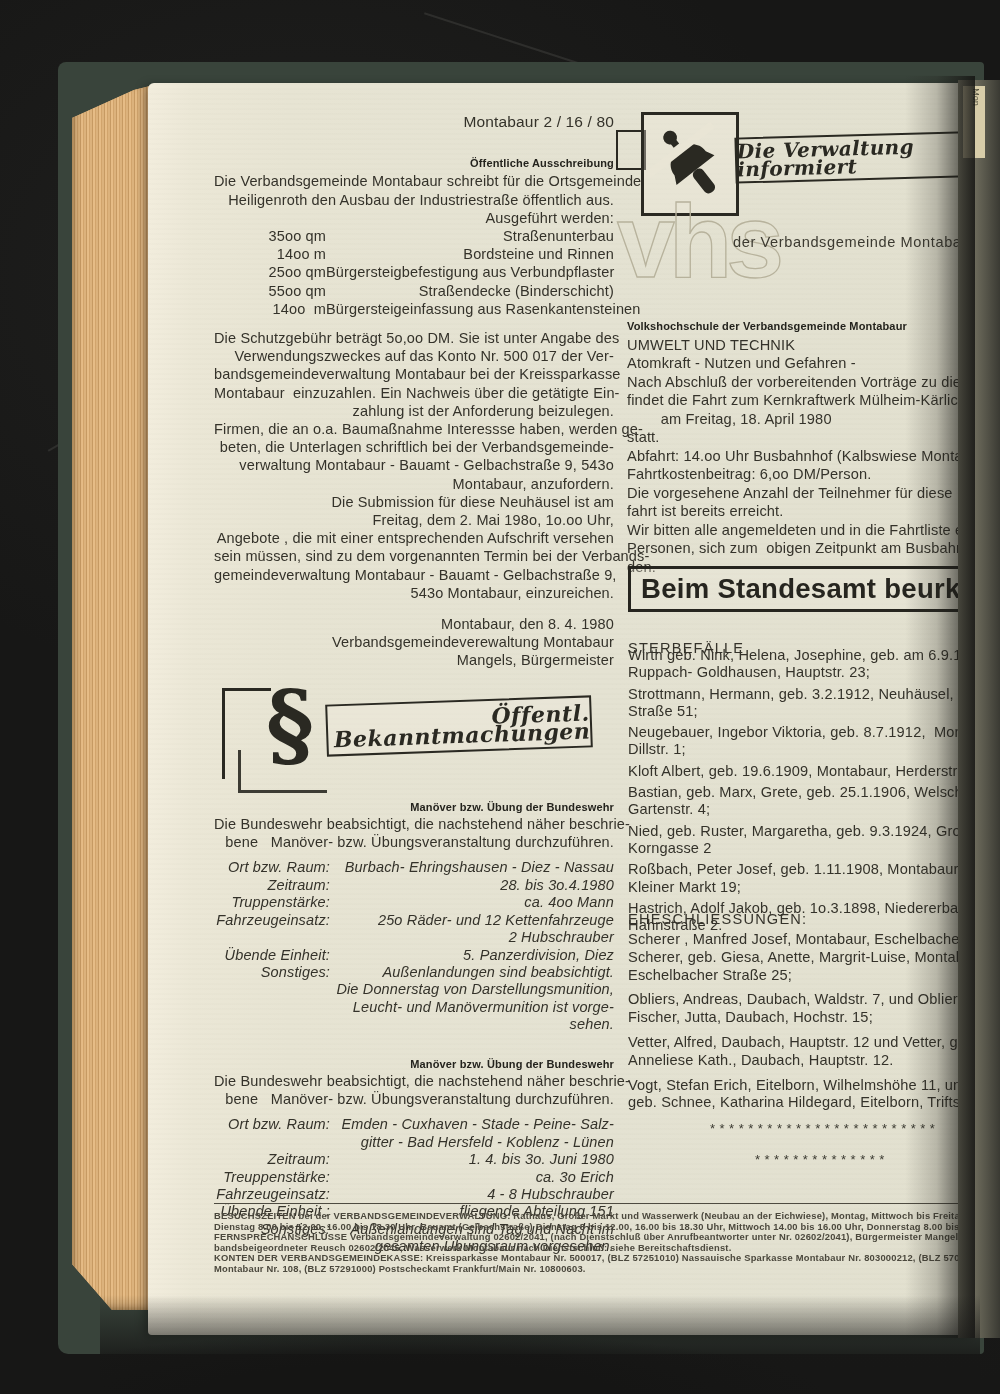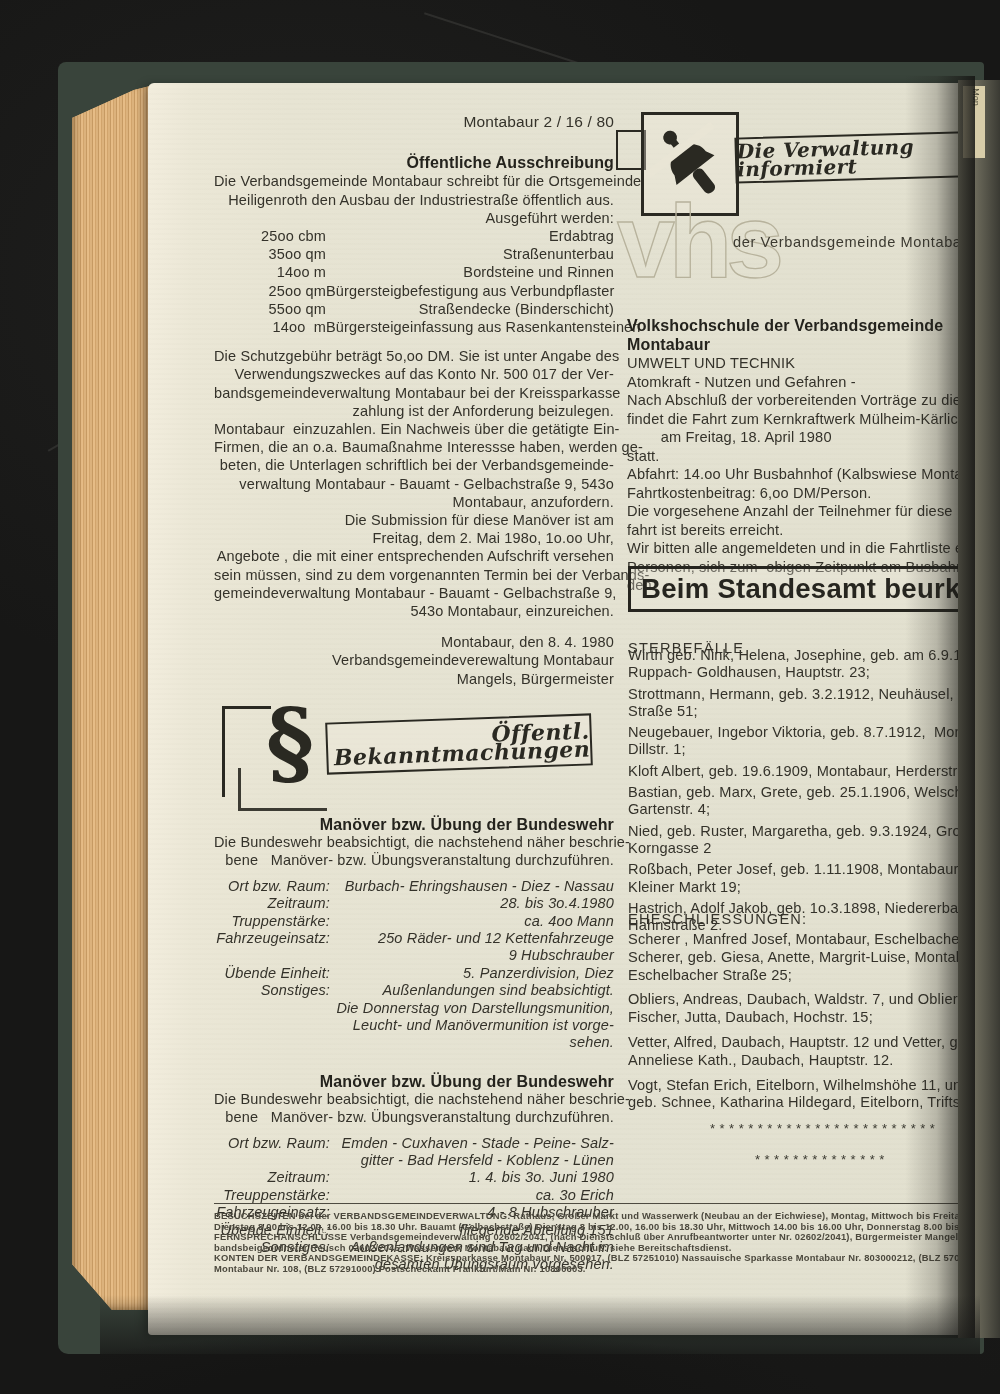--- a/index.html
+++ b/index.html
@@ -31,21 +31,21 @@
       repeating-linear-gradient(0deg, rgba(90,90,60,.015) 0 2px, transparent 2px 5px),
       linear-gradient(90deg,#f2eddd 0,#ebe7d6 45px,#e7e4d3 140px,#e4e2d2 55%,#e2e0cf 100%);
     border-radius:6px 2px 2px 4px;
     overflow:hidden;
     box-shadow:-4px 2px 10px rgba(0,0,0,.35);
   }
   .ln{white-space:pre;}
   
   .col-left{position:absolute;left:66px;top:30px;width:400px;font-size:14.5px;line-height:18.2px;letter-spacing:.15px;text-align:right;}
   .masthead{font-size:15.5px;margin-bottom:23px;}
-  .h-bold{font-weight:bold;color:#24231d;font-size:16px;}
+  .h-bold{font-weight:bold;color:#24231d;font-size:11px;}
   .items{margin-bottom:11px;}
   .kv-row{display:flex;}
   .kv-label{width:112px;flex:none;}
   .kv-value{flex:1;}
   .indent1{margin-left:92px;}
   .sig{margin-top:13px;margin-left:94px;margin-bottom:14px;}
   .man-rows{margin-top:8px;line-height:17.4px;font-style:italic;}
   .man-rows .kv-label{width:116px;}
   .man-block .intro{line-height:17.8px;}
   
@@ -122,26 +122,20 @@
 
     <div>
       <div class="h-bold">Öffentliche Ausschreibung</div>
       <div>
           <div class="ln">Die Verbandsgemeinde Montabaur schreibt für die Ortsgemeinde</div>
           <div class="ln">Heiligenroth den Ausbau der Industriestraße öffentlich aus.</div>
           <div class="ln">Ausgeführt werden:</div>
         </div>
       <div class="items">
           <div class="kv-row">
-            <div class="kv-label ln">25oo cbm</div>
-            <div class="kv-value">
-              <div class="ln">Erdabtrag</div>
-            </div>
-          </div>
-          <div class="kv-row">
             <div class="kv-label ln">35oo qm</div>
             <div class="kv-value">
               <div class="ln">Straßenunterbau</div>
             </div>
           </div>
           <div class="kv-row">
             <div class="kv-label ln">14oo m</div>
             <div class="kv-value">
               <div class="ln">Bordsteine und Rinnen</div>
             </div>
@@ -162,27 +156,27 @@
             <div class="kv-label ln">14oo  m</div>
             <div class="kv-value">
               <div class="ln">Bürgersteigeinfassung aus Rasenkantensteinen</div>
             </div>
           </div>
         </div>
       <div>
           <div class="ln">Die Schutzgebühr beträgt 5o,oo DM. Sie ist unter Angabe des</div>
           <div class="ln">Verwendungszweckes auf das Konto Nr. 500 017 der Ver-</div>
           <div class="ln">bandsgemeindeverwaltung Montabaur bei der Kreissparkasse</div>
+          <div class="ln">Montabaur  einzuzahlen. Ein Nachweis über die getätigte Ein-</div>
           <div class="ln">zahlung ist der Anforderung beizulegen.</div>
-          <div class="ln">Montabaur  einzuzahlen. Ein Nachweis über die getätigte Ein-</div>
           <div class="ln">Firmen, die an o.a. Baumaßnahme Interessse haben, werden ge-</div>
           <div class="ln">beten, die Unterlagen schriftlich bei der Verbandsgemeinde-</div>
           <div class="ln">verwaltung Montabaur - Bauamt - Gelbachstraße 9, 543o</div>
           <div class="ln">Montabaur, anzufordern.</div>
-          <div class="ln">Die Submission für diese Manöver ist am</div>
+          <div class="ln">Die Submission für diese Neuhäusel ist am</div>
         </div>
       <div class="indent1 ln">Freitag, dem 2. Mai 198o, 1o.oo Uhr,</div>
       <div>
           <div class="ln">Angebote , die mit einer entsprechenden Aufschrift versehen</div>
           <div class="ln">sein müssen, sind zu dem vorgenannten Termin bei der Verbands-</div>
           <div class="ln">gemeindeverwaltung Montabaur - Bauamt - Gelbachstraße 9,</div>
           <div class="ln">543o Montabaur, einzureichen.</div>
         </div>
       <div class="sig">
           <div class="ln">Montabaur, den 8. 4. 1980</div>
@@ -220,21 +214,21 @@
           <div class="kv-row">
             <div class="kv-label ln">Truppenstärke:</div>
             <div class="kv-value">
               <div class="ln">ca. 4oo Mann</div>
             </div>
           </div>
           <div class="kv-row">
             <div class="kv-label ln">Fahrzeugeinsatz:</div>
             <div class="kv-value">
               <div class="ln">25o Räder- und 12 Kettenfahrzeuge</div>
-              <div class="ln">9 Hubschrauber</div>
+              <div class="ln">2 Hubschrauber</div>
             </div>
           </div>
           <div class="kv-row">
             <div class="kv-label ln">Übende Einheit:</div>
             <div class="kv-value">
               <div class="ln">5. Panzerdivision, Diez</div>
             </div>
           </div>
           <div class="kv-row">
             <div class="kv-label ln">Sonstiges:</div>

